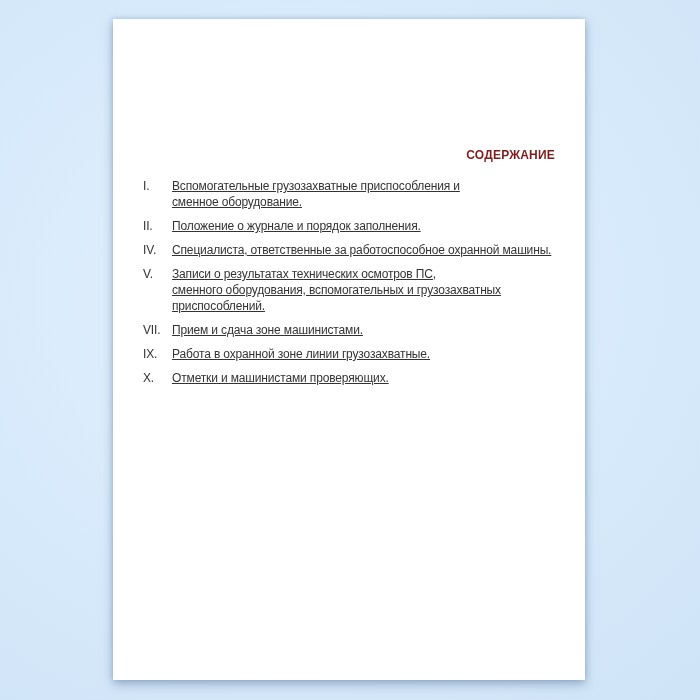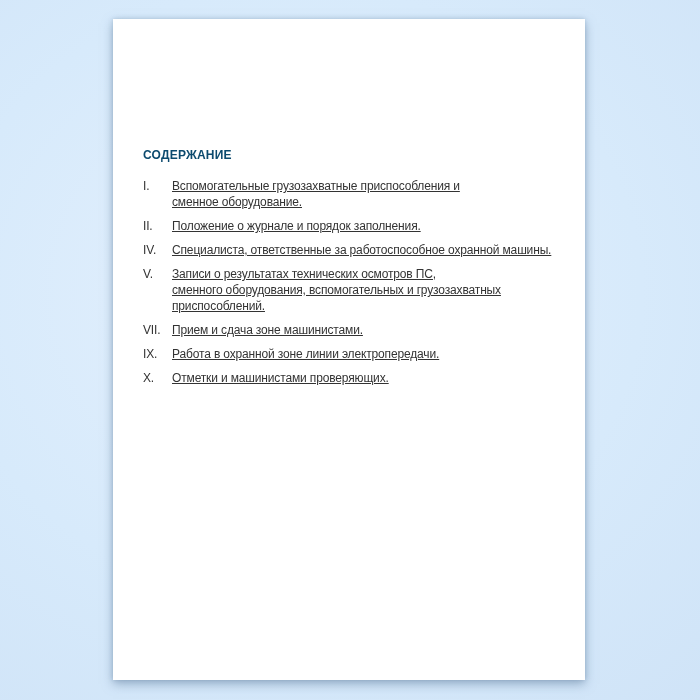--- a/index.html
+++ b/index.html
@@ -23,26 +23,26 @@
     top: 19px;
     width: 472px;
     height: 661px;
     background: var(--paper, #ffffff);
     box-shadow: 0 4px 10px rgba(96, 126, 158, 0.55),
                 0 0 4px rgba(110, 140, 170, 0.35);
     box-sizing: border-box;
     padding: 128px 30px 0 30px;
   }
   .doc-title {
-    text-align: left;
+    text-align: right;
     font-size: 12px;
     font-weight: bold;
     line-height: 17px;
     letter-spacing: 0.2px;
-    color: #0c4a6e;
+    color: #7f1d1d;
   }
   .toc {
     margin-top: 14px;
   }
   .toc-item {
     display: flex;
     align-items: flex-start;
     margin-bottom: 8px;
     font-size: 12px;
     line-height: 16px;
@@ -84,20 +84,20 @@
       <span class="toc-text">Записи о результатах технических осмотров ПС,
 сменного оборудования, вспомогательных и грузозахватных
 приспособлений.</span>
     </div>
     <div class="toc-item">
       <span class="toc-num">VII.</span>
       <span class="toc-text">Прием и сдача зоне машинистами.</span>
     </div>
     <div class="toc-item">
       <span class="toc-num">IX.</span>
-      <span class="toc-text">Работа в охранной зоне линии электропередачи.</span>
+      <span class="toc-text">Работа в охранной зоне линии грузозахватные.</span>
     </div>
     <div class="toc-item">
       <span class="toc-num">X.</span>
       <span class="toc-text">Отметки и машинистами проверяющих.</span>
     </div>
   </div>
 </div>
 
 </body></html>

